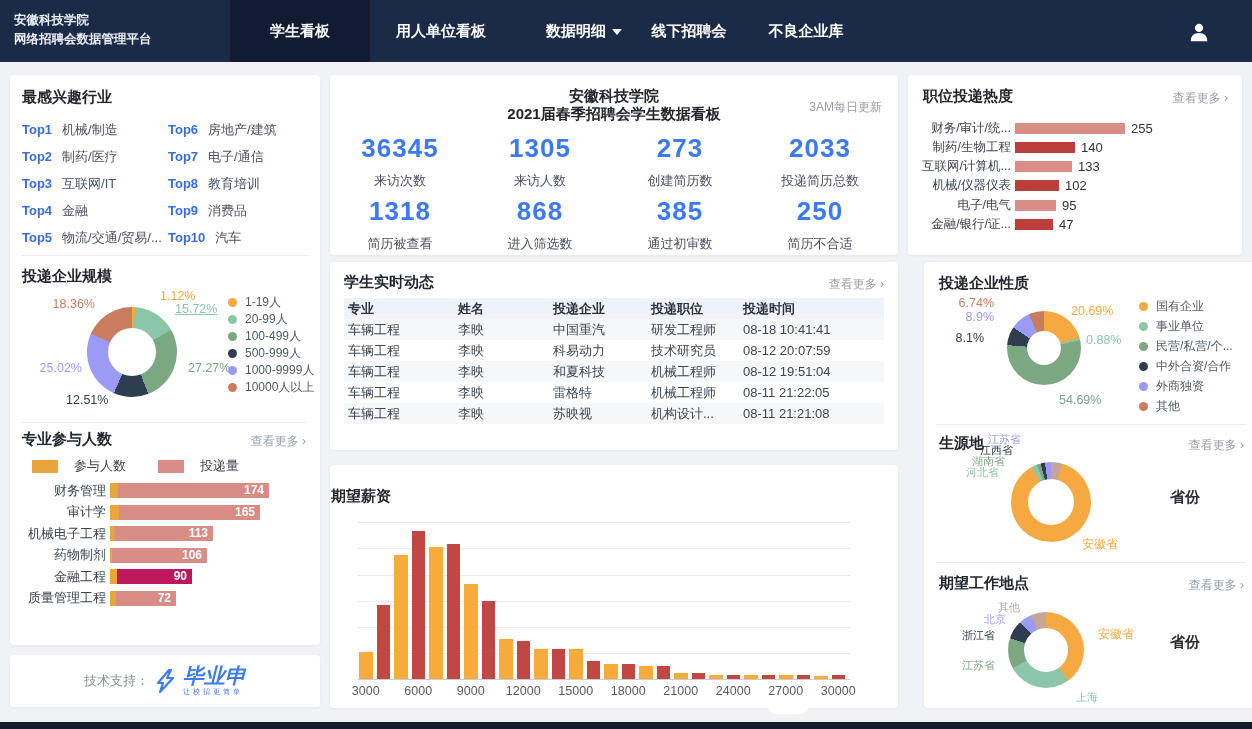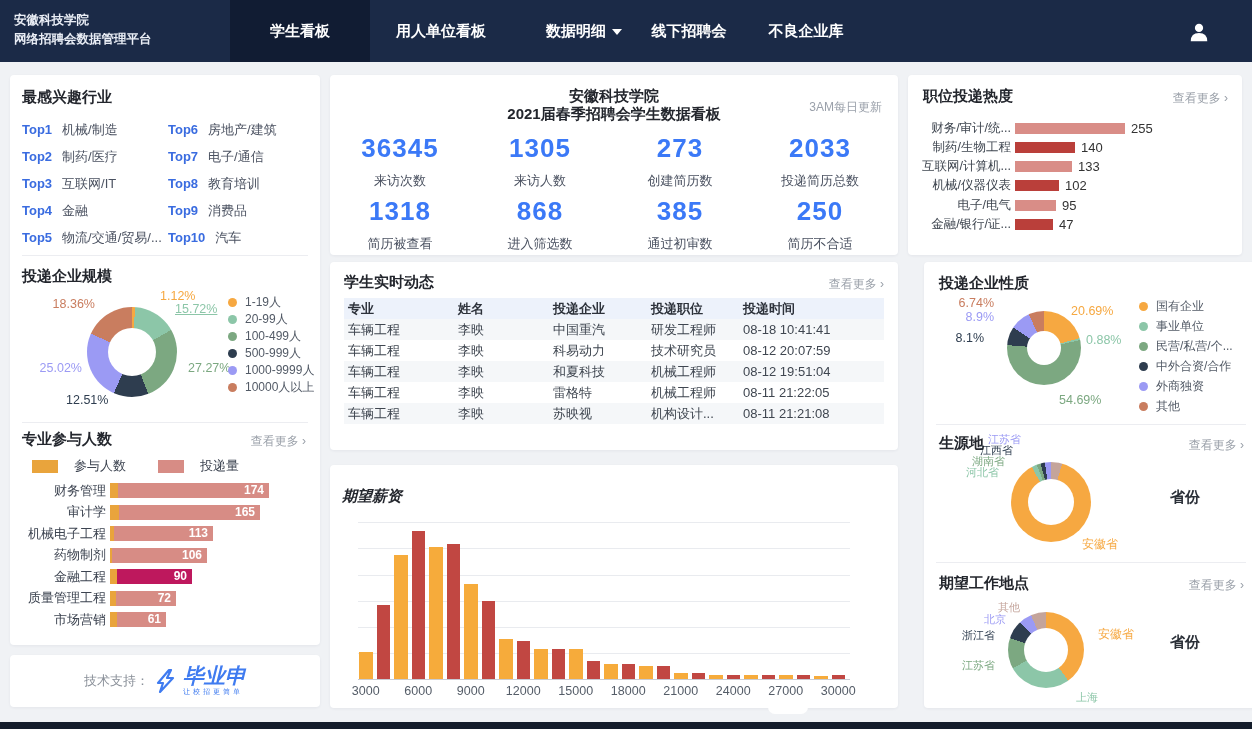--- a/index.html
+++ b/index.html
@@ -189,25 +189,20 @@
     <div class="mj-row" style="left: 0px; top: 494px; width: 300px;">
       <span class="mj-cat">金融工程</span>
       <span class="mj-orange" style="width:7px;background:#e9a43c"></span>
       <span class="mj-pink" style="width:75px;background:#be185d">90</span>
     </div>
     <div class="mj-row" style="left: 0px; top: 515.5px; width: 300px;">
       <span class="mj-cat">质量管理工程</span>
       <span class="mj-orange" style="width:6px;background:#e9a43c"></span>
       <span class="mj-pink" style="width:60px;background:#d78c85">72</span>
     </div>
-    <div class="mj-row" style="left: 0px; top: 537px; width: 300px;">
-      <span class="mj-cat">市场营销</span>
-      <span class="mj-orange" style="width:7px;background:#e9a43c"></span>
-      <span class="mj-pink" style="width:49px;background:#d78c85">61</span>
-    </div>
   </div>
 
 <div class="card" style="left:10px;top:655px;width:310px;height:52px;">
   <div class="brand-wrap">
     <span class="brand-pre">技术支持：</span>
     <svg width="26" height="26" viewBox="0 0 26 26" style="margin:0 4px;">
       <path d="M16 2 L5 15 h5 l-3 9 L20 10 h-6 l4-8 z" fill="none" stroke="#3f7bf0" stroke-width="2.2" stroke-linejoin="round"></path>
     </svg>
     <span>
       <div class="brand-name">毕业申</div>
@@ -303,21 +298,21 @@
           <td>李映</td>
           <td>苏映视</td>
           <td>机构设计...</td>
           <td>08-11 21:21:08</td>
         </tr>
       </tbody>
     </table>
 </div>
 
 <div class="card" style="left:330px;top:465px;width:568px;height:243px;">
-  <div class="sec-title" style="left:12px;top:22px;font-style:italic;">期望薪资</div>
+  <div class="sec-title" style="left:1px;top:22px;">期望薪资</div>
   <div class="hist-plot">
     <div class="hist-bars" id="hist-bars">
         <div class="hist-bar" style="height: 27px; background: rgb(246, 171, 59);"></div>
         <div class="hist-bar" style="height: 74px; background: rgb(193, 71, 66);"></div>
         <div class="hist-bar" style="height: 124px; background: rgb(246, 171, 59);"></div>
         <div class="hist-bar" style="height: 148px; background: rgb(193, 71, 66);"></div>
         <div class="hist-bar" style="height: 132px; background: rgb(246, 171, 59);"></div>
         <div class="hist-bar" style="height: 135px; background: rgb(193, 71, 66);"></div>
         <div class="hist-bar" style="height: 95px; background: rgb(246, 171, 59);"></div>
         <div class="hist-bar" style="height: 78px; background: rgb(193, 71, 66);"></div>

